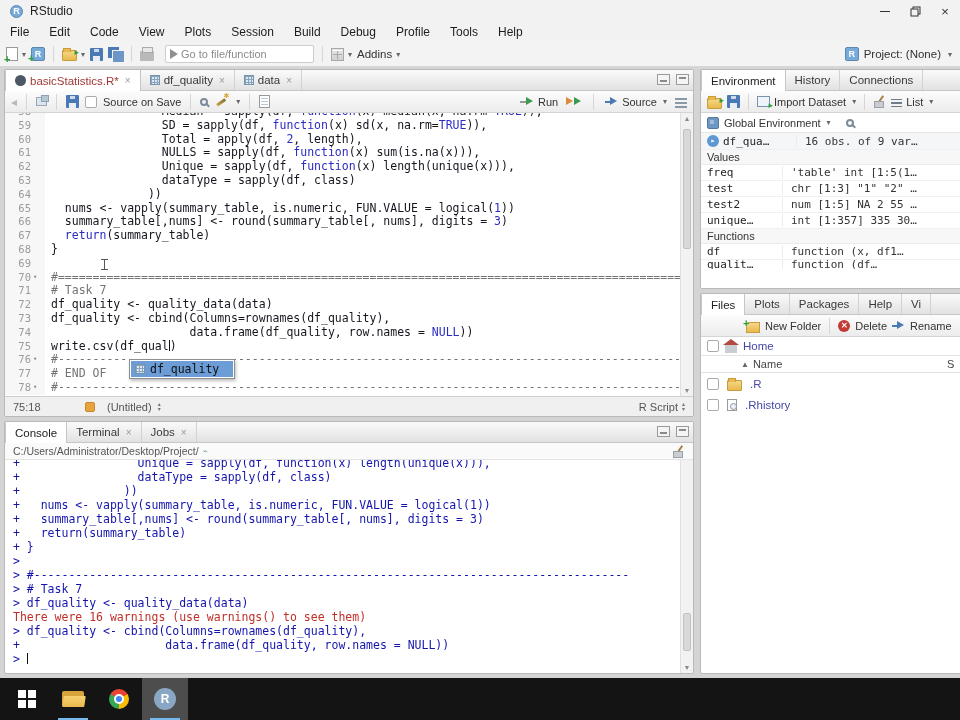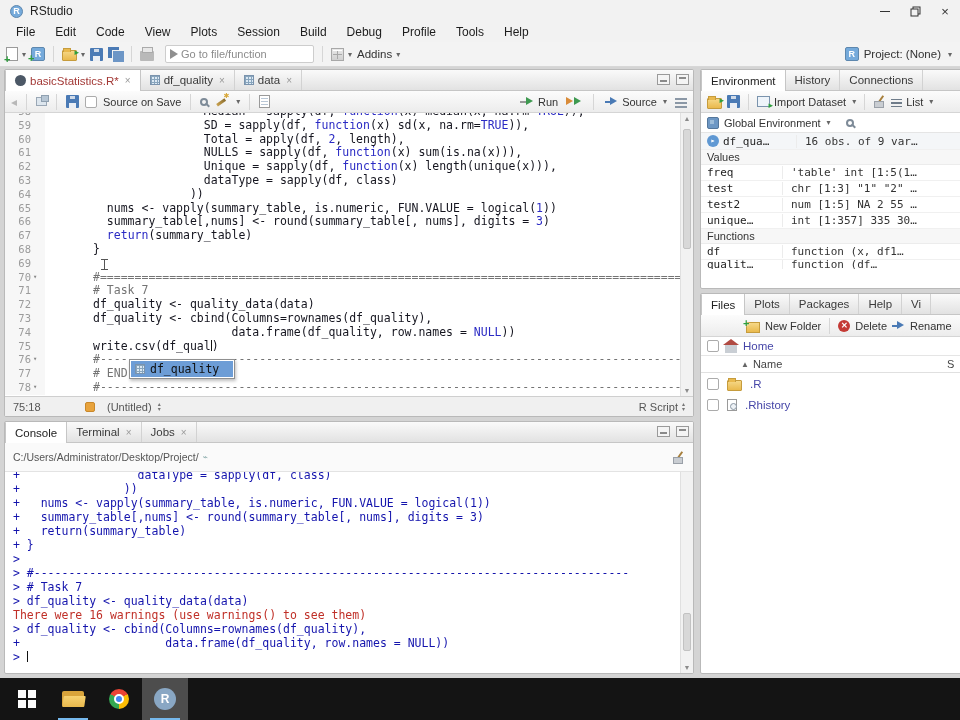--- a/index.html
+++ b/index.html
@@ -7,21 +7,21 @@
   .app { width:960px; height:678px; background:#d4d4d4; display:flex; flex-direction:column; }
 
   
   .titlebar { height:22px; background:#f2f2f2; display:flex; align-items:center; padding:0 0 0 10px; flex:0 0 auto; }
   .app-logo { width:13px; height:13px; border-radius:50%; background:var(--brand); color:#fff; font-size:9px; font-weight:bold; display:flex; align-items:center; justify-content:center; margin-right:7px; border:1px solid #5d87ae;}
   .app-title { font-size:12px; color:#222; }
   .winbtns { margin-left:auto; display:flex; height:100%; }
   .winbtn { width:30px; display:flex; align-items:center; justify-content:center; color:#333; font-size:13px; }
   .wb-min i { display:block; width:10px; height:1px; background:#333; }
   .wb-max svg { display:block; }
-  .menubar { height:20px; background:#f2f2f2; display:flex; align-items:center; padding-left:6px; flex:0 0 auto; }
+  .menubar { height:20px; background:#f2f2f2; display:flex; align-items:center; padding-left:0; flex:0 0 auto; }
   .menu-item { font-size:12px; color:#1d1d1d; padding:2px 10px; cursor:default; }
   .toolbar { height:25px; background:#f3f3f3; border-bottom:1px solid #d7d7d7; display:flex; align-items:center; padding:0 8px 0 6px; flex:0 0 auto; gap:5px; }
   .tb-sep { width:1px; height:16px; background:#d6d6d6; margin:0 3px; }
   .caret-down { font-size:8px; color:#666; margin-left:2px; }
   .tb-group { display:flex; align-items:center; gap:2px; }
   .goto-box { display:flex; align-items:center; background:#fff; border:1px solid #cdcdcd; border-radius:2px; height:18px; padding:0 4px; margin-left:6px; }
   .goto-box input { border:none; outline:none; font-size:11px; width:128px; color:#444; font-family:"Liberation Sans",sans-serif; }
   .goto-box input::placeholder { color:#8b8b8b; }
   .tb-label { font-size:11.5px; color:#333; }
   .project-btn { margin-left:auto; display:flex; align-items:center; gap:5px; }
@@ -115,21 +115,21 @@
   .pb-min::after { content:""; position:absolute; left:2px; right:2px; bottom:2px; height:2px; background:#8a8a8a; }
   .pb-max::after { content:""; position:absolute; left:2px; right:2px; top:2px; height:2px; background:#8a8a8a; }
 
   
   .source-pane { height:348px; flex:0 0 auto; }
   .editor-toolbar { height:22px; background:linear-gradient(#fcfcfc,#ececec); border-bottom:1px solid #d5d5d5; display:flex; align-items:center; padding:0 6px; gap:6px; font-size:11px; color:#333; flex:0 0 auto; }
   .editor-toolbar .right { margin-left:auto; display:flex; align-items:center; gap:8px; }
   .editor-body { flex:1; position:relative; overflow:hidden; background:#ffffff; display:flex; min-height:0; }
   .code-area { flex:1; overflow:hidden; position:relative; }
   .code-lines { margin-top:-8px; }
-  .code-row { display:flex; height:13.8px; line-height:13.8px; font-family:"DejaVu Sans Mono",monospace; font-size:11.5px; white-space:pre;gap:42px; }
+  .code-row { display:flex; height:13.8px; line-height:13.8px; font-family:"DejaVu Sans Mono",monospace; font-size:11.5px; white-space:pre; }
   .gutter { width:40px; flex:0 0 auto; color:#9b9b9b; text-align:right; padding-right:3px; font-size:10.5px; background:#f7f7f7; display:flex; justify-content:flex-end; align-items:center; gap:2px; }
   .fold { width:9px; font-size:7px; color:#888; text-align:left; }
   .code-text { padding-left:6px; color:#15151f; }
   .tok-b { color:#2a2ac4; }
   .tok-c { color:#747474; }
   .caret { display:inline-block; width:1px; height:11px; background:#111; vertical-align:-1px; }
   .escroll { width:13px; flex:0 0 auto; background:#f2f2f2; border-left:1px solid #e0e0e0; position:relative; font-size:7px; color:#8b8b8b; text-align:center; }
   .escroll .thumb { position:absolute; left:2px; right:2px; top:16px; height:120px; background:#d8d8d8; border:1px solid #c2c2c2; border-radius:2px; }
   .escroll .up { position:absolute; top:2px; left:0; right:0; }
   .escroll .down { position:absolute; bottom:2px; left:0; right:0; }
@@ -137,21 +137,21 @@
   .ibeam::before { content:""; position:absolute; left:3px; top:1px; bottom:1px; width:1px; background:#555; }
   .ibeam::after { content:""; position:absolute; left:0; right:0; top:0; height:1px; background:#555; box-shadow:0 10px 0 #555; }
   .autocomplete { position:absolute; left:124px; top:246px; background:#fff; border:1px solid #8f8f8f; box-shadow:1px 2px 3px rgba(0,0,0,.25); padding:1px; z-index:5; }
   .ac-item { display:flex; align-items:center; gap:5px; background:var(--sel); padding:1px 14px 1px 4px; font-family:"DejaVu Sans Mono",monospace; font-size:11.5px; color:#101010; }
   .editor-status { height:20px; background:#f0f0f0; border-top:1px solid #cfcfcf; display:flex; align-items:center; padding:0 8px; font-size:11px; color:#555; gap:12px; flex:0 0 auto; }
   .editor-status .pos { width:60px; }
   .editor-status .right { margin-left:auto; display:flex; align-items:center; }
 
   
   .console-pane { flex:1; min-height:0; }
-  .console-path { height:17px; background:#fafafa; border-bottom:1px solid #e3e3e3; display:flex; align-items:center; padding:14px 8px; font-size:10.5px; color:#555; flex:0 0 auto; }
+  .console-path { height:17px; background:#fafafa; border-bottom:1px solid #e3e3e3; display:flex; align-items:center; padding:8px 8px; font-size:10.5px; color:#555; flex:0 0 auto; }
   .console-path .arrow { color:#8aa; font-size:9px; margin-left:4px; }
   .console-path .right { margin-left:auto; }
   .console-body { flex:1; overflow:hidden; position:relative; padding-left:8px; min-height:0; }
   .console-lines { margin-top:-4px; }
   .con-line { font-family:"DejaVu Sans Mono",monospace; font-size:11.5px; height:14px; line-height:14px; white-space:pre; color:#222; }
   .con-line.input { color:var(--cin); }
   .con-line.warning { color:var(--warn); }
   .cscroll { position:absolute; right:0; top:0; bottom:0; width:13px; background:#f2f2f2; border-left:1px solid #e0e0e0; font-size:7px; color:#8b8b8b; text-align:center; }
   .cscroll .thumb { position:absolute; left:2px; right:2px; bottom:22px; height:38px; background:#d8d8d8; border:1px solid #c2c2c2; border-radius:2px; }
   .cscroll .down { position:absolute; bottom:2px; left:0; right:0; }
@@ -400,20 +400,21 @@
           <span class="pb pb-min"></span>
           <span class="pb pb-max"></span>
         </div>
         <div class="console-path">
           <span>C:/Users/Administrator/Desktop/Project/</span>
           <span class="arrow">⌁</span>
           <span class="right ic ic-broom"></span>
         </div>
         <div class="console-body">
           <div class="console-lines" id="consoleLines">
+              <div class="con-line input">+                 Unique = sapply(df, function(x) length(unique(x))),</div>
               <div class="con-line input">+                 dataType = sapply(df, class)</div>
               <div class="con-line input">+               ))</div>
               <div class="con-line input">+   nums &lt;- vapply(summary_table, is.numeric, FUN.VALUE = logical(1))</div>
               <div class="con-line input">+   summary_table[,nums] &lt;- round(summary_table[, nums], digits = 3)</div>
               <div class="con-line input">+   return(summary_table)</div>
               <div class="con-line input">+ }</div>
               <div class="con-line input">&gt;</div>
               <div class="con-line input">&gt; #--------------------------------------------------------------------------------------</div>
               <div class="con-line input">&gt; # Task 7</div>
               <div class="con-line input">&gt; df_quality &lt;- quality_data(data)</div>

